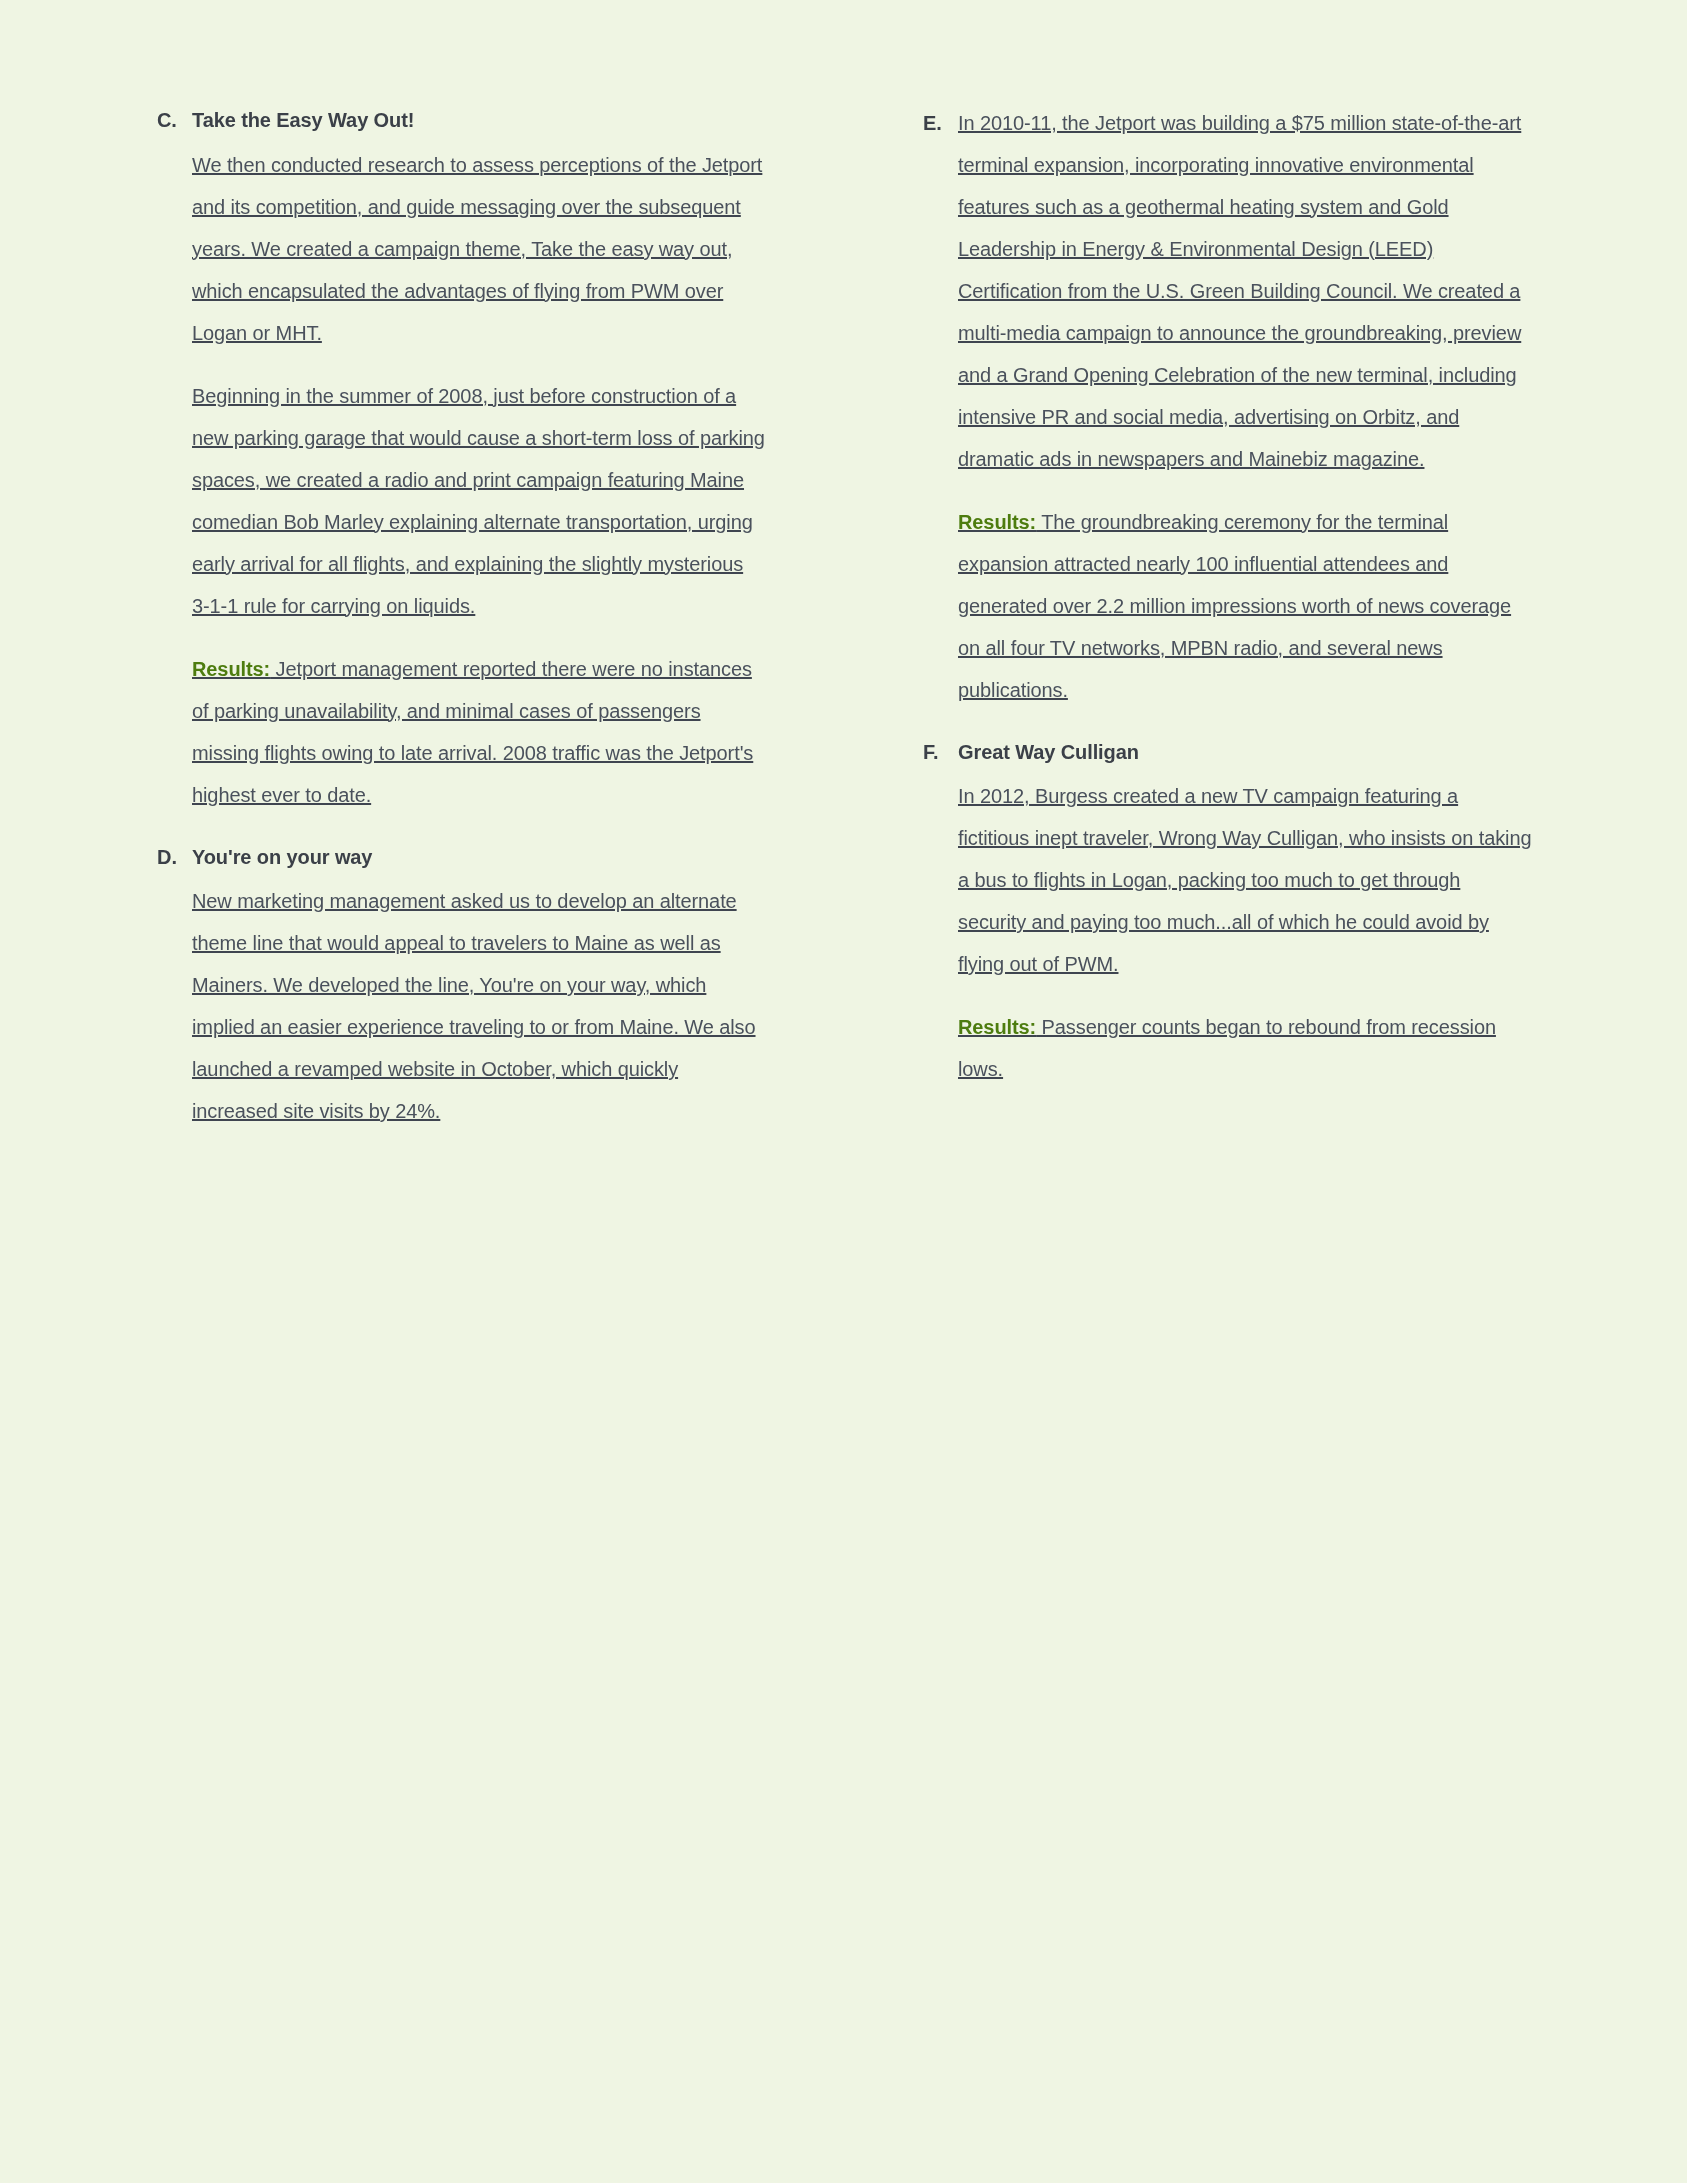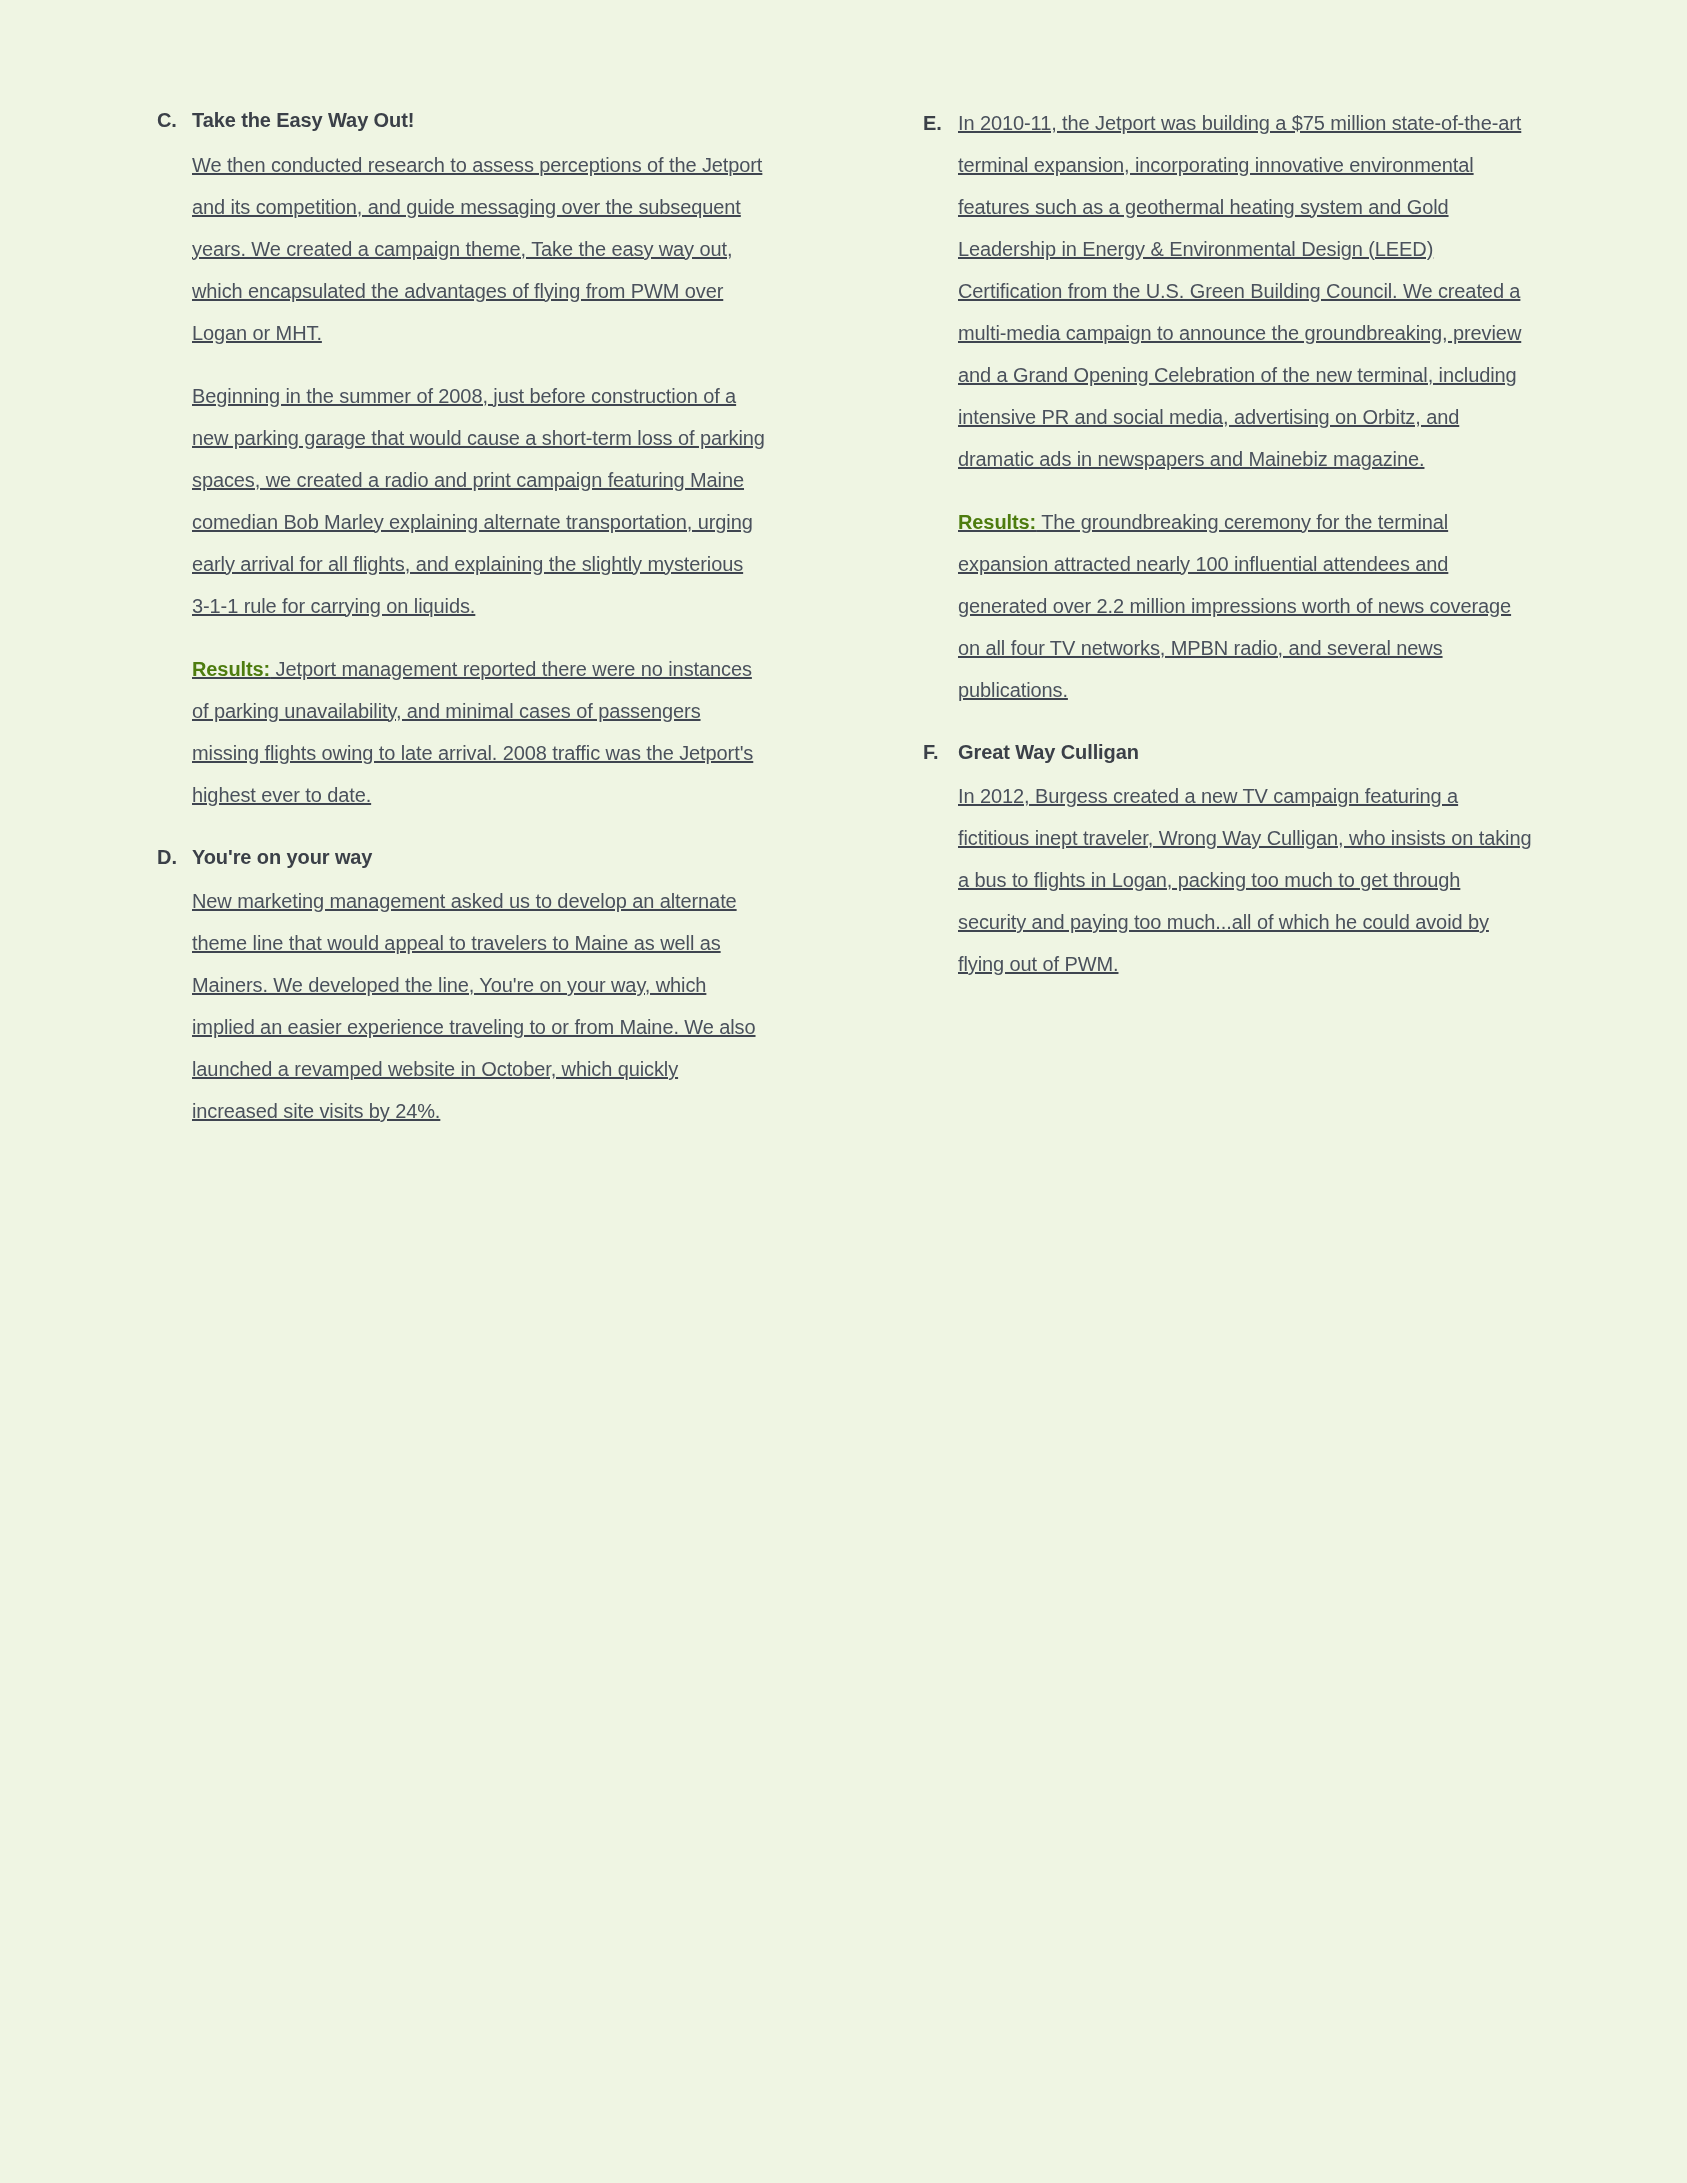--- a/index.html
+++ b/index.html
@@ -122,19 +122,20 @@
           <p class="para"><span class="results-label">Results:</span><span> The groundbreaking ceremony for the terminal expansion attracted nearly 100 influential attendees and generated over 2.2 million impressions worth of news coverage on all four TV networks, MPBN radio, and several news publications.</span></p>
         </div>
       </div>
 
       <div class="section">
         <div class="section-heading">
           <span class="label">F.</span><span>Great Way Culligan</span>
         </div>
         <div class="body-block">
           <p class="para"><span>In 2012, Burgess created a new TV campaign featuring a fictitious inept traveler, Wrong Way Culligan, who insists on taking a bus to flights in Logan, packing too much to get through security and paying too much...all of which he could avoid by flying out of PWM.</span></p>
+          <p class="para"><span class="results-label">Results:</span><span> Passenger counts began to rebound from recession lows.</span></p>
         </div>
       </div>
     </div>
 
   </div>
 </div>
 
 
 </body></html>

